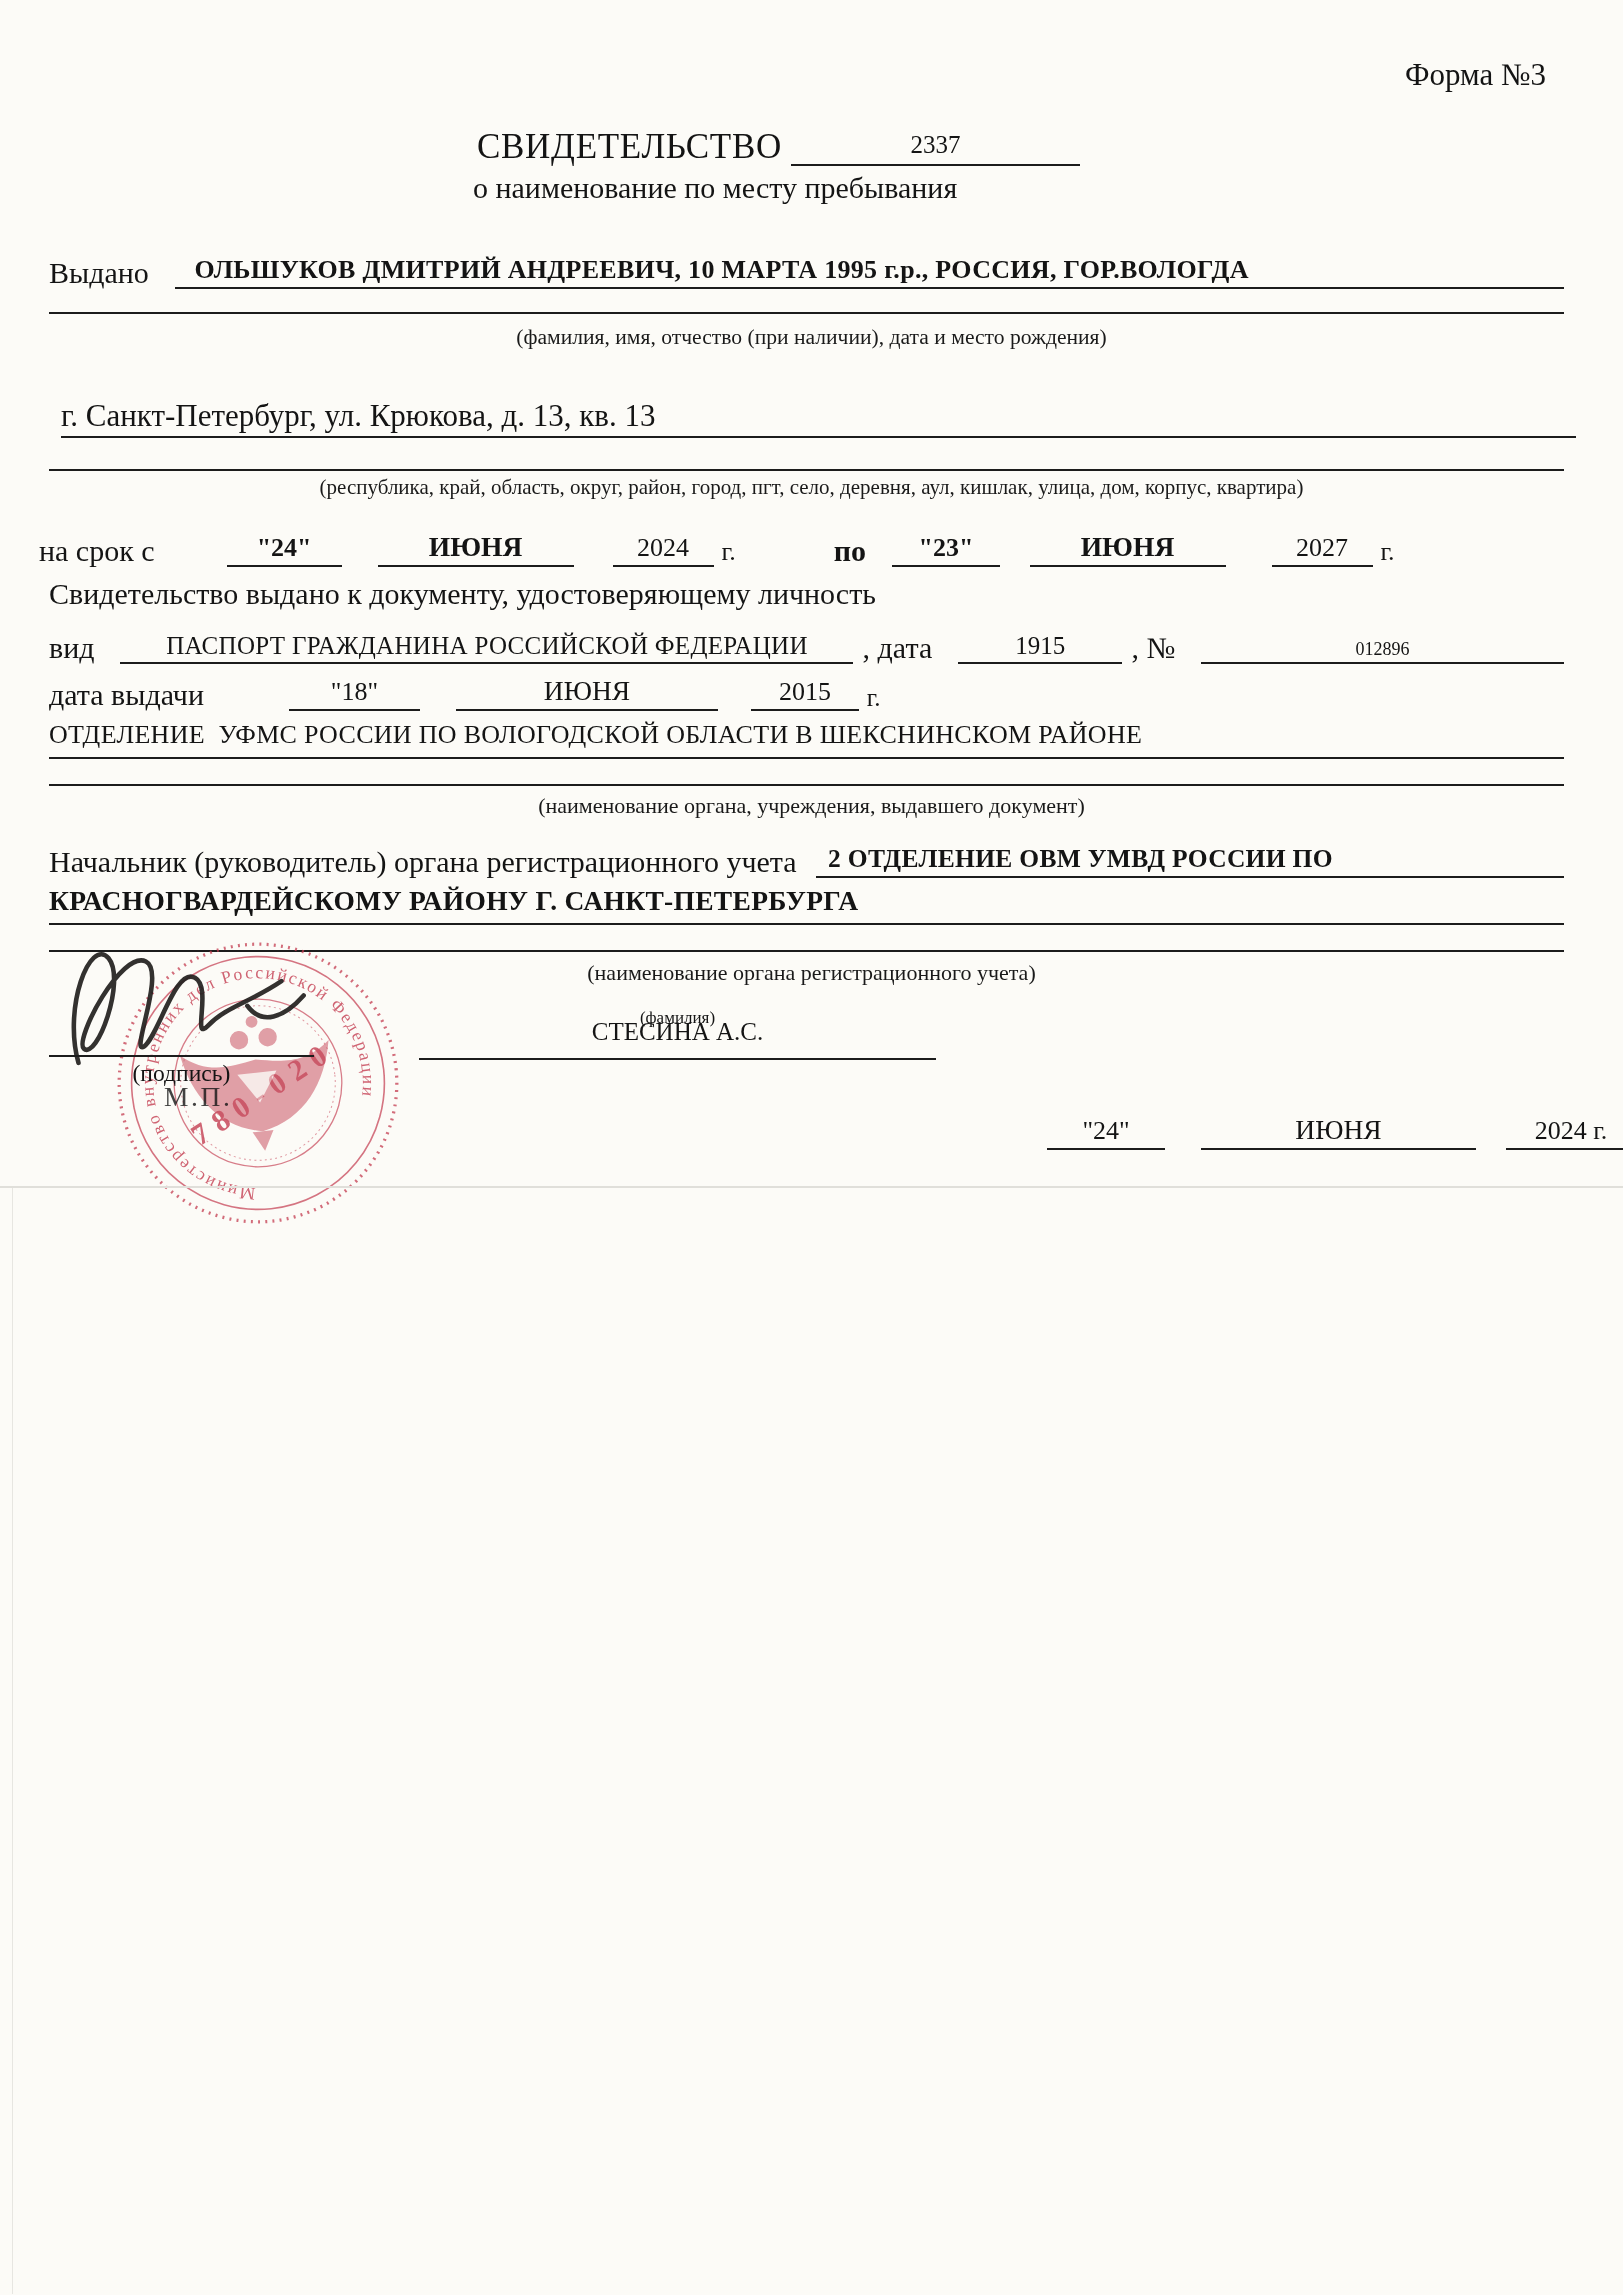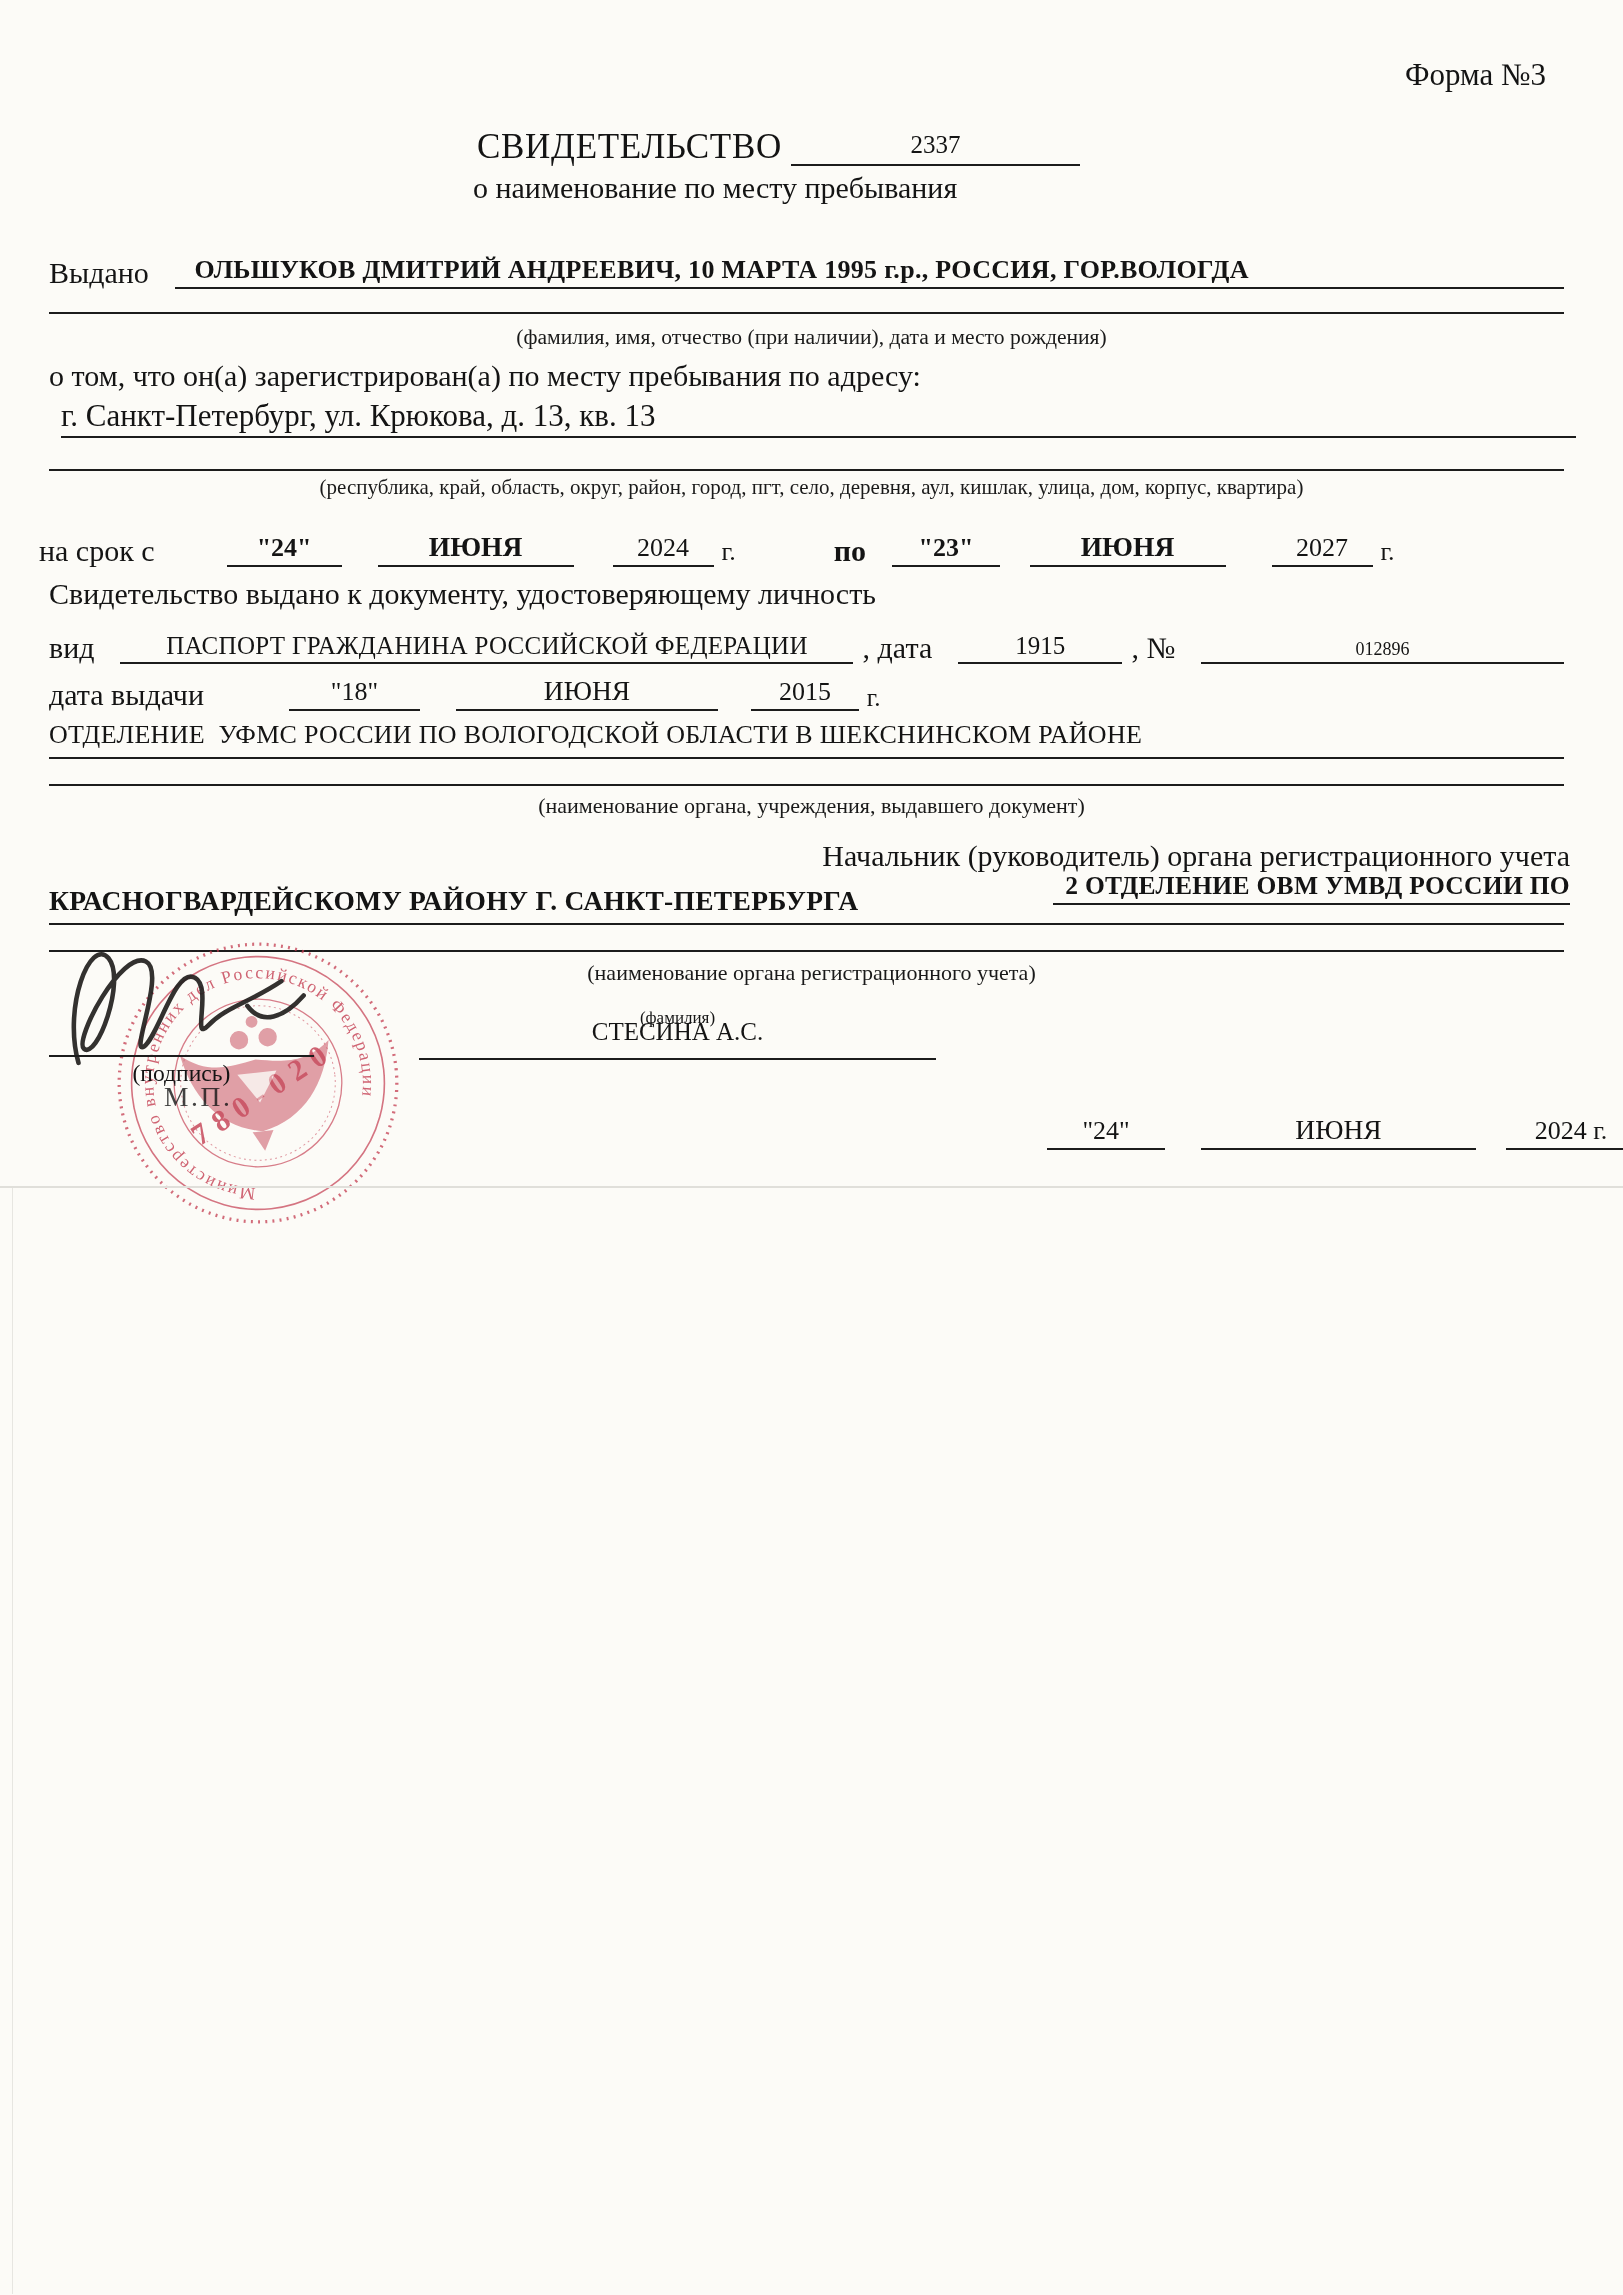--- a/index.html
+++ b/index.html
@@ -43,21 +43,20 @@
   <div class="abs cell" style="top:131px; left:791px; width:289px; height:30px; font-size:25px;">2337</div>
   <div class="abs" style="top:171px; left:473px; font-size:30px;">о наименование по месту пребывания</div>
 
   <div class="row" style="top:247px; left:49px; width:1515px; height:42px;">
     <div class="lbl">Выдано</div>
     <div class="cell val bold caps" style="flex:1; margin-left:26px; text-align:left; padding-left:19.6px;">ОЛЬШУКОВ ДМИТРИЙ АНДРЕЕВИЧ, 10 МАРТА 1995 г.р., РОССИЯ, ГОР.ВОЛОГДА</div>
   </div>
   <div class="rule" style="top:312px; left:49px; width:1515px;"></div>
   <div class="hint" style="top:325px;">(фамилия, имя, отчество (при наличии), дата и место рождения)</div>
 
-  <div class="abs lbl" style="top:359px; left:49px;">о том, что он(а) зарегистрирован(а) по месту пребывания по адресу:</div>
   <div class="abs cell" style="top:398px; left:61px; width:1515px; height:35px; text-align:left; font-size:31px;">г. Санкт-Петербург, ул. Крюкова, д. 13, кв. 13</div>
   <div class="rule" style="top:469px; left:49px; width:1515px;"></div>
   <div class="hint" style="top:475px; font-size:21px;">(республика, край, область, округ, район, город, пгт, село, деревня, аул, кишлак, улица, дом, корпус, квартира)</div>
 
   <div class="row" style="top:525px; left:39px; height:42px;">
     <div class="lbl">на срок с</div>
     <div class="cell val bold" style="width:115px; margin-left:72px;">"24"</div>
     <div class="cell val bold" style="width:196px; margin-left:36px; font-size:27.5px;">ИЮНЯ</div>
     <div class="cell val" style="width:101px; margin-left:39px;">2024</div>
     <div class="lbl" style="margin-left:7.9px; font-size:26px;">г.</div>
@@ -84,21 +83,21 @@
     <div class="cell val" style="width:131px; margin-left:85px;">"18"</div>
     <div class="cell val" style="width:262px; margin-left:36px; font-size:27.5px;">ИЮНЯ</div>
     <div class="cell val" style="width:108px; margin-left:33px;">2015</div>
     <div class="lbl" style="margin-left:7.9px; font-size:25px;">г.</div>
   </div>
 
   <div class="abs cell caps" style="top:720px; left:49px; width:1515px; height:34px; text-align:left; font-size:26px; white-space:pre;">ОТДЕЛЕНИЕ  УФМС РОССИИ ПО ВОЛОГОДСКОЙ ОБЛАСТИ В ШЕКСНИНСКОМ РАЙОНЕ</div>
   <div class="rule" style="top:784px; left:49px; width:1515px;"></div>
   <div class="hint" style="top:793px; font-size:22px;">(наименование органа, учреждения, выдавшего документ)</div>
 
-  <div class="row" style="top:839px; left:55px; width:1515px; height:39px;flex-direction:column;">
+  <div class="row" style="top:839px; left:49px; width:1515px; height:39px;">
     <div class="lbl">Начальник (руководитель) органа регистрационного учета</div>
     <div class="cell val bold caps" style="flex:1; margin-left:19.6px; text-align:left; padding-left:11.8px; font-size:25.5px;">2 ОТДЕЛЕНИЕ ОВМ УМВД РОССИИ ПО</div>
   </div>
   <div class="abs cell bold caps" style="top:885px; left:49px; width:1515px; height:35px; text-align:left; font-size:27.5px;">КРАСНОГВАРДЕЙСКОМУ РАЙОНУ Г. САНКТ-ПЕТЕРБУРГА</div>
   <div class="rule" style="top:950px; left:49px; width:1515px;"></div>
   <div class="hint" style="top:960px; font-size:22px;">(наименование органа регистрационного учета)</div>
 
   <div class="stamp-wrap" style="top:935px; left:110px; width:296px; height:296px;">
     <svg width="296" height="296" viewBox="0 0 452 452">
       <g fill="none" stroke="#c43c50">

